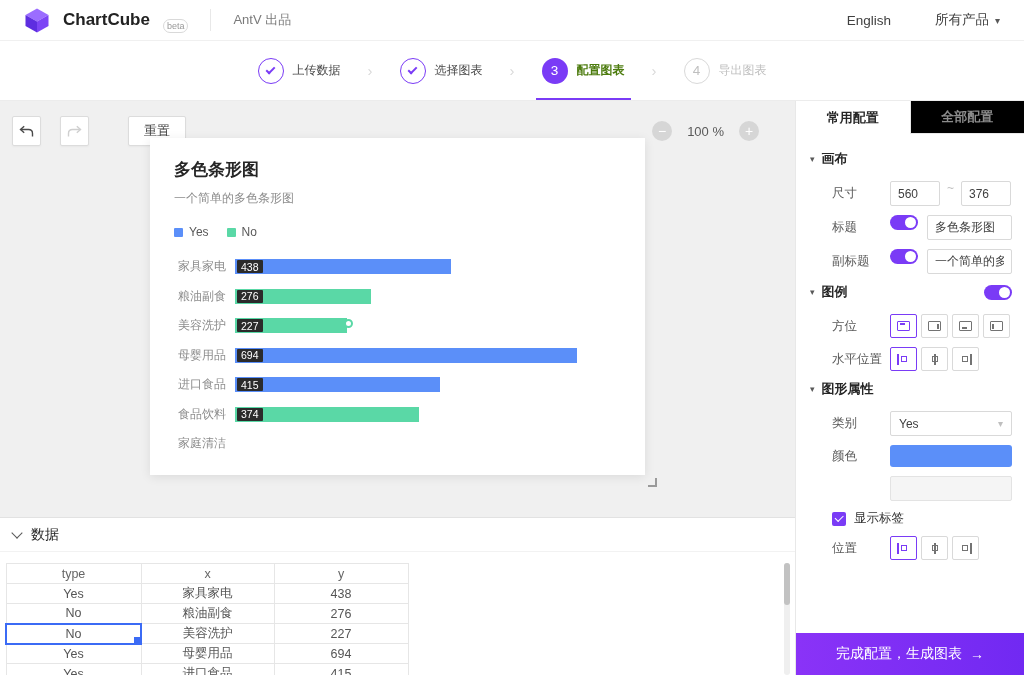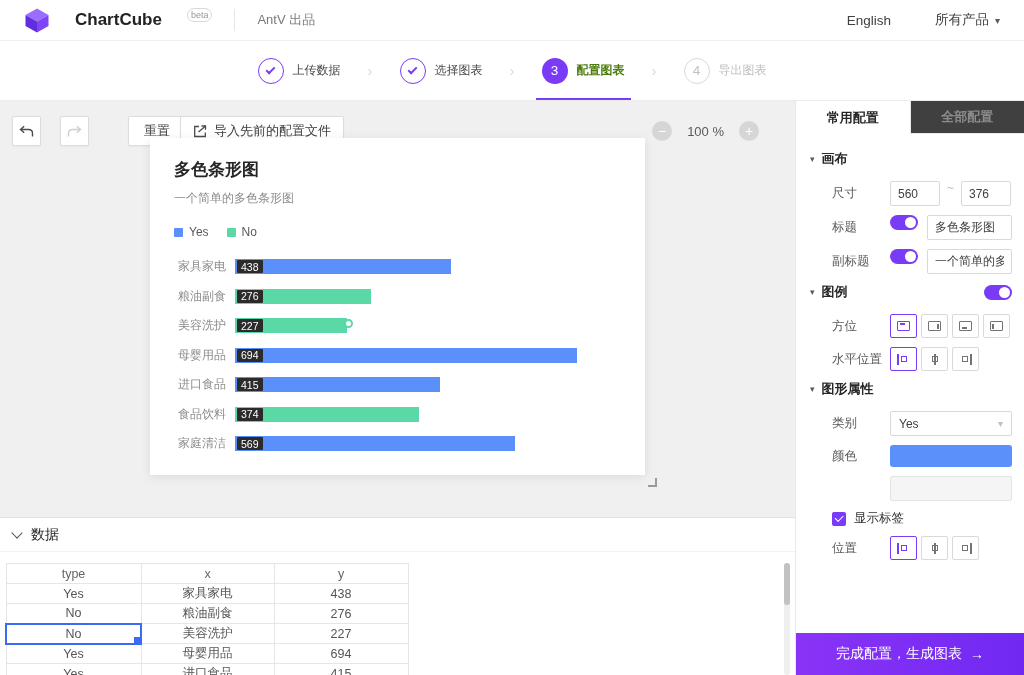--- a/index.html
+++ b/index.html
@@ -2,21 +2,21 @@
 <html style="--accent: #7a3bf6;"><head>
 <meta charset="utf-8">
 <style>
   * { margin:0; padding:0; box-sizing:border-box; }
   html,body { width:1024px; height:675px; overflow:hidden; background:#fff;
     font-family:"Liberation Sans","DejaVu Sans",sans-serif; color:#262626; }
   :root { --accent:#7a3bf6; }
 
   
   .top-bar{height:41px;display:flex;align-items:center;padding:0 24px;border-bottom:1px solid #f0f0f0;background:#fff;}
-  .brand{display:flex;align-items:flex-start;gap:25px;cursor:pointer;}
+  .brand{display:flex;align-items:flex-end;gap:13px;cursor:pointer;}
   .logo{width:26px;height:26px;flex:none;}
   .brand-name{font-size:17px;font-weight:700;color:#222;line-height:26px;}
   .beta{font-size:9px;color:#999;border:1px solid #d9d9d9;border-radius:7px;padding:0 3px;line-height:12px;height:14px;margin-top:1px;}
   .hdr-divider{width:1px;height:22px;background:#e8e8e8;margin:0 22px;}
   .byline{font-size:13px;color:#7a7a7a;}
   .hdr-spacer{flex:1;}
   .lang{font-size:13.5px;color:#404040;margin-right:44px;cursor:pointer;}
   .products{font-size:13.5px;color:#404040;display:flex;align-items:center;gap:6px;cursor:pointer;}
   .caret{font-size:10px;color:#595959;}
 
@@ -76,21 +76,21 @@
   td.sel{position:relative;border:2px solid #3b6bf5;}
   td.sel::after{content:"";position:absolute;right:-1px;bottom:-1px;width:6px;height:6px;background:#3b6bf5;border:1px solid #fff;}
   .dp-scroll{position:absolute;top:45px;bottom:0;right:5px;width:6px;background:#efefef;border-radius:3px;}
   .dp-thumb{width:6px;height:42px;background:#c2c2c2;border-radius:3px;cursor:pointer;}
 
   
   .sidebar{width:229px;border-left:1px solid #e8e8e8;background:#fff;display:flex;flex-direction:column;position:relative;}
   .tabs{display:flex;height:33px;flex:none;}
   .tab{flex:1;display:flex;align-items:center;justify-content:center;font-size:13px;cursor:pointer;font-weight:bold;}
   .tab.active{background:#fff;color:#262626;}
-  .tab.inactive{background:#404040;color:#8c8c8c;border-left:1px solid #e8e8e8;border-bottom:1px solid #e8e8e8;}
+  .tab.inactive{background:#000000;color:#8c8c8c;border-left:1px solid #e8e8e8;border-bottom:1px solid #e8e8e8;}
   .cfg{flex:1;padding:10px 12px 0 14px;overflow:hidden;}
   .sec-head{display:flex;align-items:center;gap:7px;margin:6px 0 13px;}
   .tri{font-size:9px;color:#595959;cursor:pointer;}
   .sec-title{font-size:13px;font-weight:600;color:#262626;}
   .flex1{flex:1;}
   .cfg-row{display:flex;align-items:center;margin-bottom:9px;padding-left:22px;}
   .cfg-label{width:58px;flex:none;font-size:12.5px;color:#595959;}
   .cfg-ctrl{flex:1;display:flex;align-items:flex-start;min-width:0;}
   .inp{height:25px;border:1px solid #d9d9d9;border-radius:2px;font-size:12px;color:#404040;padding:0 7px;background:#fff;font-family:inherit;width:100%;min-width:0;}
   .inp.sz{width:50px;flex:none;}
@@ -189,28 +189,20 @@
             <path d="M1.8 4.5 H9.5 C12 4.5 13.5 6.2 13.5 8.4 V11.5"></path>
           </svg>
         </button>
         <button class="tb-btn" id="btn-redo">
           <svg width="15" height="13" viewBox="0 0 15 13" fill="none" stroke="#cfcfcf" stroke-width="1.4" style="transform:scaleX(-1);">
             <path d="M5.2 1.2 L1.5 4.5 L5.2 7.8"></path>
             <path d="M1.8 4.5 H9.5 C12 4.5 13.5 6.2 13.5 8.4 V11.5"></path>
           </svg>
         </button>
         <button class="tb-btn" id="btn-reset">重置</button>
-        <button class="tb-btn" id="btn-import">
-          <svg width="14" height="13" viewBox="0 0 14 13" fill="none" stroke="#4a4a4a" stroke-width="1.3">
-            <path d="M6 1.5 H1.7 V11.5 H12.3 V7.5"></path>
-            <path d="M5.5 7 L12.5 1"></path>
-            <path d="M8.5 1 H12.5 V4.8"></path>
-          </svg>
-          <span>导入先前的配置文件</span>
-        </button>
 
         <div class="zoom">
           <span class="zoom-btn">−</span>
           <span class="zoom-val">100 %</span>
           <span class="zoom-btn">+</span>
         </div>
 
         <div class="chart-card">
           <div class="chart-title">多色条形图</div>
           <div class="chart-subtitle">一个简单的多色条形图</div>
@@ -269,25 +261,20 @@
               <div class="bar-row">
                 <span class="bar-cat">食品饮料</span>
                 <div class="bar-track">
                   <div class="bar" style="width: 184px; background: rgb(90, 216, 166);">
                     <span class="bar-badge">374</span>
                   </div>
                 </div>
               </div>
               <div class="bar-row">
                 <span class="bar-cat">家庭清洁</span>
-                <div class="bar-track">
-                  <div class="bar" style="width: 280px; background: rgb(91, 143, 249);">
-                    <span class="bar-badge">569</span>
-                  </div>
-                </div>
               </div>
             </div>
         </div>
         <span class="resize-corner"></span>
       </div>
 
       <div class="data-panel">
         <div class="dp-head">
           <span class="chev-down"></span>
           <span class="dp-title">数据</span>

